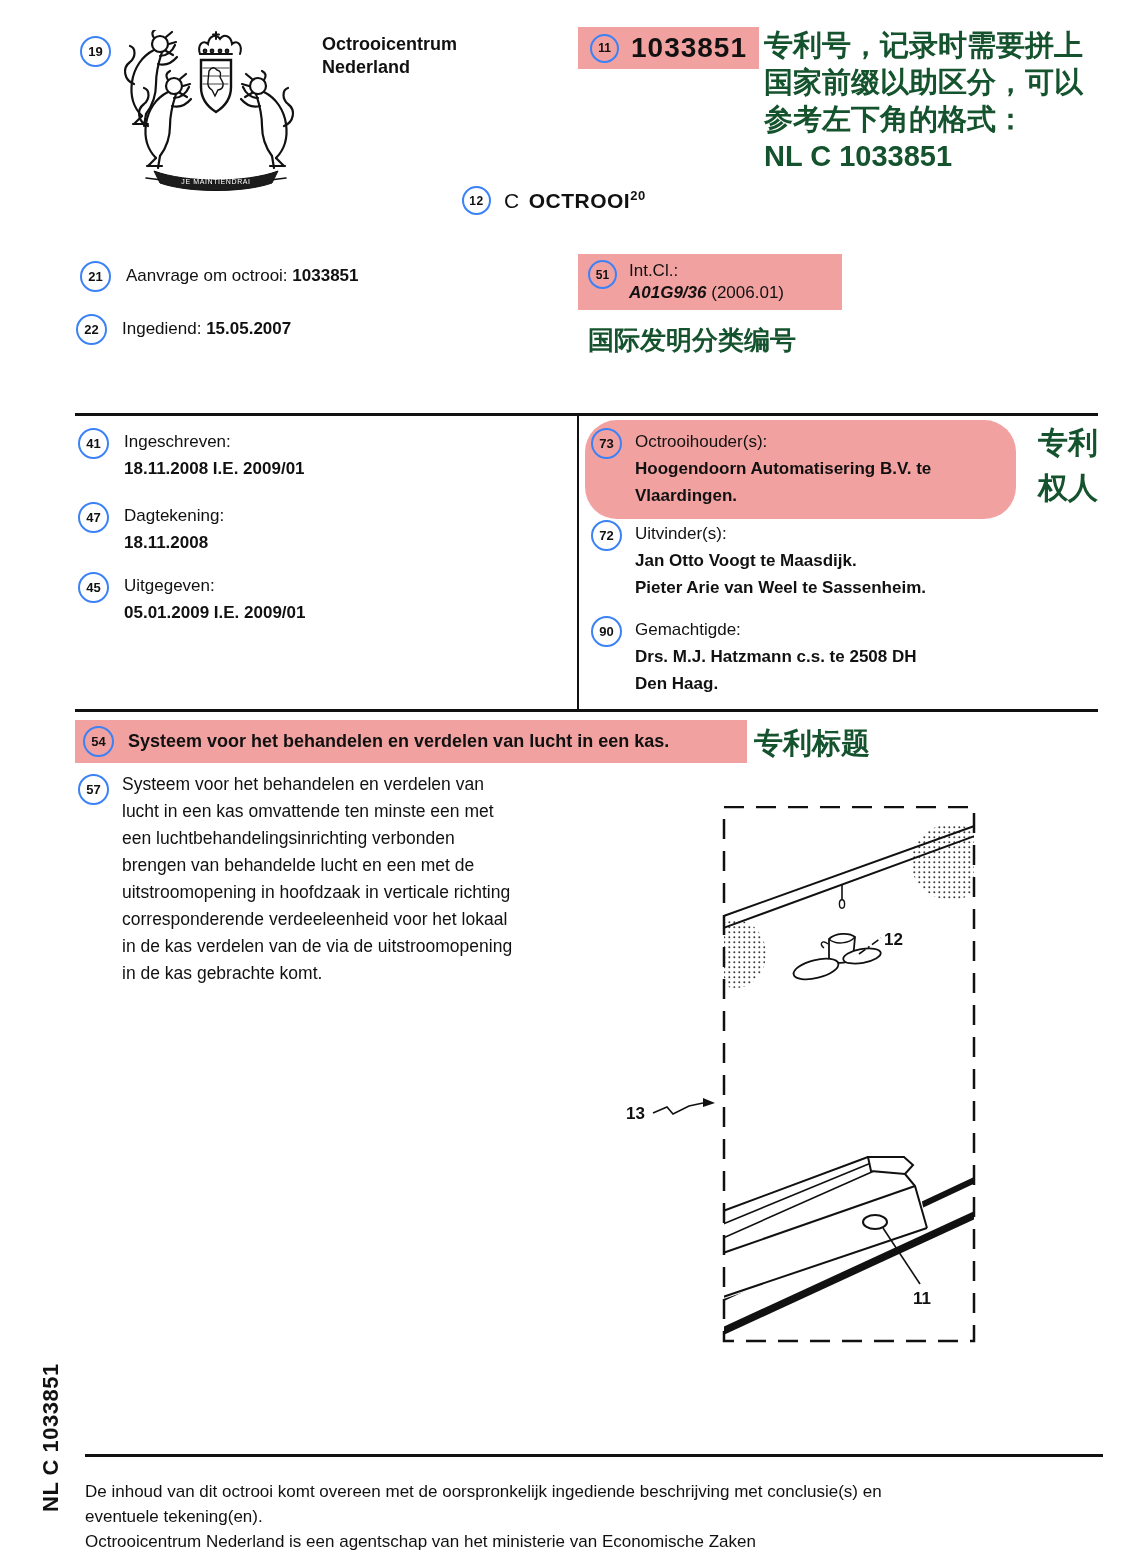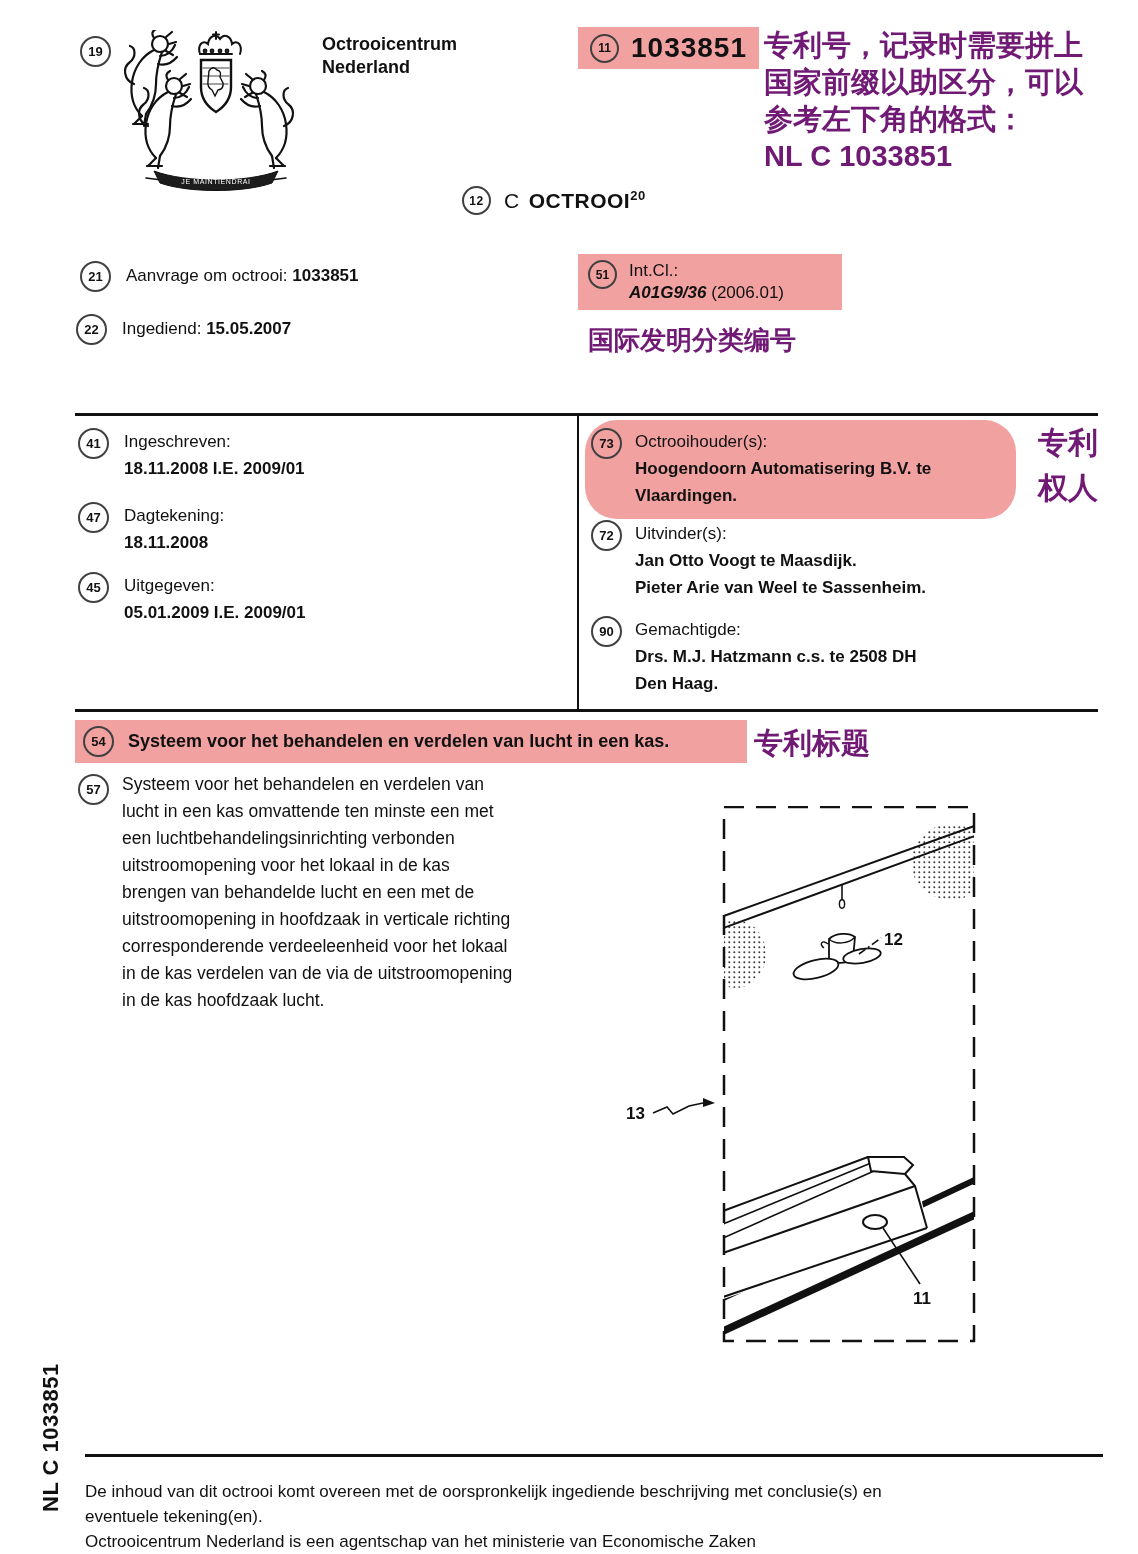--- a/index.html
+++ b/index.html
@@ -4,26 +4,26 @@
 <style>
   html,body{margin:0;padding:0;background:#e8e8e8;}
   .page{
     position:relative;width:1138px;height:1554px;background:#ffffff;
     font-family:"Liberation Sans",sans-serif;color:#111;overflow:hidden;
     margin:0 auto;
   }
   .abs{position:absolute;}
   .circ{
     display:inline-flex;align-items:center;justify-content:center;
-    width:27px;height:27px;border:2px solid #404040;border-radius:50%;
+    width:27px;height:27px;border:2px solid #3b82f6;border-radius:50%;
     font-size:13px;font-weight:bold;flex:none;background:transparent;line-height:1;
   }
   .circ.sm{width:25px;height:25px;font-size:12px;}
   .hl{background:#f2a1a1;}
-  .red{color:#701a75;font-weight:bold;}
+  .red{color:#14532d;font-weight:bold;}
   .row{display:flex;align-items:flex-start;gap:15px;}
   .fieldtext{font-size:17px;line-height:27px;}
   .fieldtext .lab{font-weight:normal;}
   .fieldtext .val{font-weight:bold;}
   .note-big{font-size:29px;line-height:37px;white-space:nowrap;}
   .note-med{font-size:27px;line-height:34px;white-space:nowrap;}
   .hline{background:#111;}
   .vline{background:#111;}
   .office{font-size:18px;font-weight:bold;line-height:23px;}
   .kind{font-size:21px;letter-spacing:0.5px;}
@@ -203,26 +203,25 @@
     <span class="t">Systeem voor het behandelen en verdelen van lucht in een kas.</span>
   </div>
 
   <div class="abs red" style="left:754px;top:724px;font-size:29px;">专利标题</div>
 
   <span class="circ abs" style="left:78px;top:774px;">57</span>
   <div class="abs" style="left:122px;top:771px;width:480px;">
     <div class="abstract-line">Systeem voor het behandelen en verdelen van</div>
     <div class="abstract-line">lucht in een kas omvattende ten minste een met</div>
     <div class="abstract-line">een luchtbehandelingsinrichting verbonden</div>
-    <div class="abstract-line">uitstroomopening voor het lokaal in de kas</div>
     <div class="abstract-line">brengen van behandelde lucht en een met de</div>
     <div class="abstract-line">uitstroomopening in hoofdzaak in verticale richting</div>
     <div class="abstract-line">corresponderende verdeeleenheid voor het lokaal</div>
     <div class="abstract-line">in de kas verdelen van de via de uitstroomopening</div>
-    <div class="abstract-line">in de kas hoofdzaak lucht.</div>
+    <div class="abstract-line">in de kas gebrachte komt.</div>
   </div>
 
   <svg class="abs" style="left:623px;top:806px;" width="362" height="537" viewBox="-100 0 362 537">
     <defs>
       <pattern id="dots" width="5" height="5" patternUnits="userSpaceOnUse">
         <circle cx="1.3" cy="1.3" r="1" fill="#3a3a3a"></circle>
       </pattern>
       <clipPath id="frameclip">
           <rect x="1" y="1" width="250" height="535"></rect>
         </clipPath>

